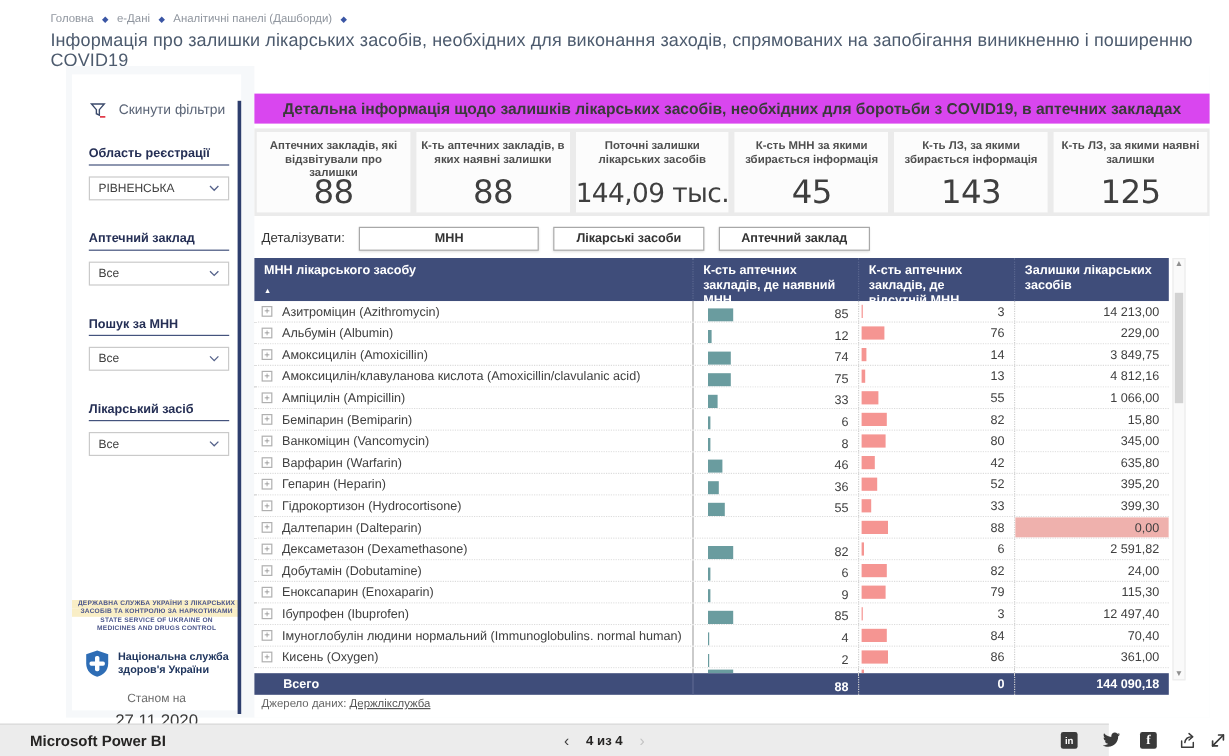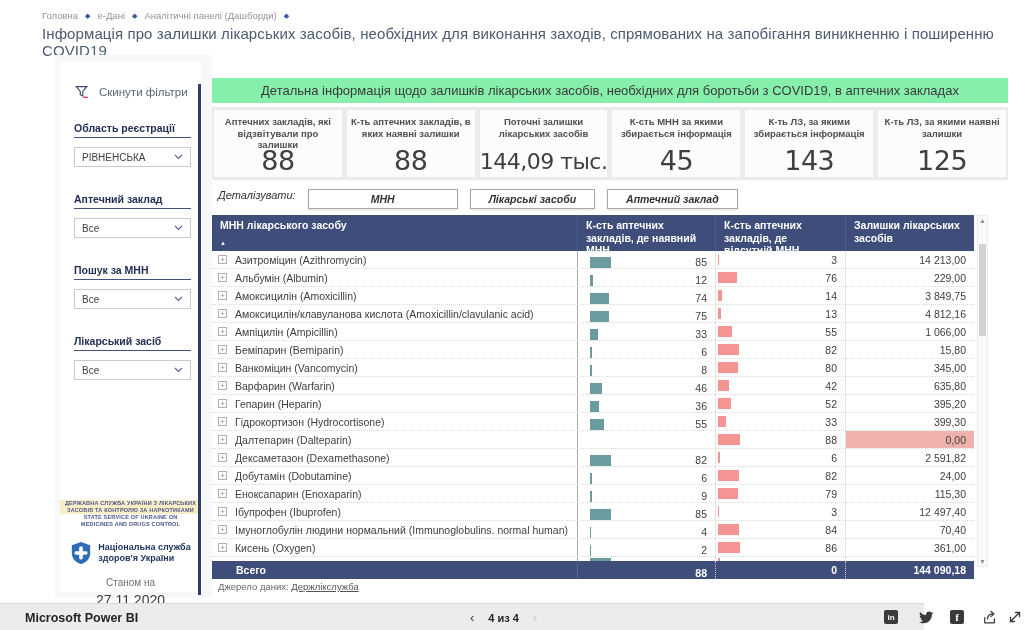--- a/index.html
+++ b/index.html
@@ -27,27 +27,27 @@
   .gov-lines .hl { background:#f9eec6; }
   .nszu { margin-top:13px; display:flex; align-items:center; justify-content:center; gap:6px; }
   .nszu-text { text-align:left; font-size:9px; font-weight:bold; color:#20365e; line-height:11px; }
   .asof-label { margin-top:12px; font-size:10px; color:#6d6d6d; }
   .asof-date { margin-top:4px; font-size:14px; color:#3c3c3c; }
 
   .vdivider { position:absolute; left:143px; top:29px; width:3px; height:511px; background:#2e3e6d; }
 
   
   .main { position:absolute; left:157px; top:0; width:796px; height:543px; background:#fff; }
-  .report-header { position:absolute; left:0; top:23px; width:796px; height:25px; background:#86efac; display:flex; align-items:center; justify-content:center; font-size:13px; font-weight:normal; color:#3a3a3a; }
+  .report-header { position:absolute; left:0; top:23px; width:796px; height:25px; background:#d946ef; display:flex; align-items:center; justify-content:center; font-size:13px; font-weight:bold; color:#3a3a3a; }
   .kpis { position:absolute; left:0; top:52px; width:796px; height:73px; background:#ebebeb; display:flex; gap:5px; padding:3px 2px; }
   .kpi { flex:1; background:#fcfcfc; display:flex; flex-direction:column; align-items:center; padding-top:6px; }
   .kpi-label { font-size:9.5px; font-weight:bold; color:#4f4f4f; text-align:center; line-height:11.5px; padding:0 4px; height:26px; }
   .kpi-value { font-size:27px; color:#3f3f3f; margin-top:3px; font-family:"DejaVu Sans",sans-serif; letter-spacing:-.5px; }
   .kpi:nth-child(3) .kpi-value { font-size:22px; margin-top:7px; }
-  .drill-row { position:absolute; left:6px; top:134px; display:flex; align-items:flex-start; gap:12px;font-style:italic; }
+  .drill-row { position:absolute; left:6px; top:134px; display:flex; align-items:center; gap:12px; }
   .drill-label { font-size:11px; color:#333; }
   .drill-btn { height:20px; background:#fff; border:1px solid #a8a8a8; box-shadow:0 1px 2px rgba(0,0,0,.12); font-size:10.5px; font-weight:bold; color:#333; display:flex; align-items:center; justify-content:center; padding:0 18px; cursor:pointer; }
   .drill-btn.wide { min-width:150px; }
 
   
   .tbl { position:absolute; left:0; top:160px; width:762px; }
   .thead { display:flex; background:#3f4d7a; height:36px; }
   .th { color:#fff; font-size:10.5px; font-weight:bold; padding:4px 8px 2px 8px; line-height:12.5px; position:relative; cursor:pointer; }
   .th + .th { border-left:1px dotted #5b6890; }
   .sort-arrow { position:absolute; left:8px; bottom:2px; font-size:6px; color:#fff; }

